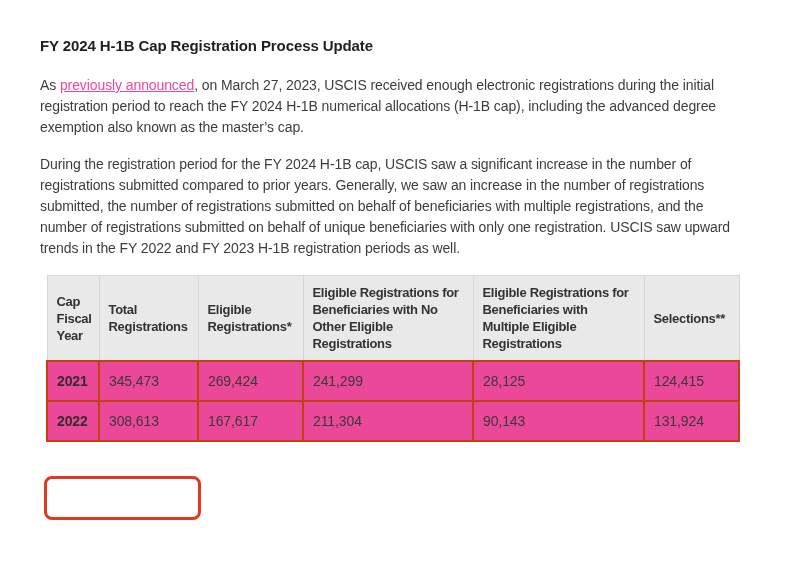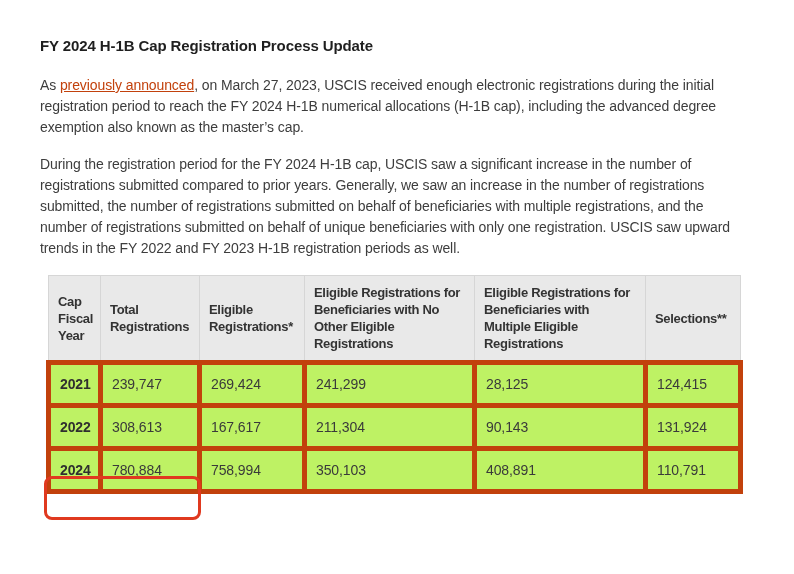--- a/index.html
+++ b/index.html
@@ -19,21 +19,21 @@
   }
   p.para {
     font-size: 14px;
     line-height: 21px;
     color: #3d3d3d;
     letter-spacing: -0.1px;
     max-width: 714px;
     margin: 0 0 16px 0;
   }
   p.para a.link {
-    color: #c2410c;
+    color: #ec4899;
     text-decoration: underline;
     cursor: pointer;
   }
   p.chart-intro { margin-bottom: 13px; }
   .table-wrap { position: relative; margin-left: 6px; width: 692px; margin-top: 8px; }
   table.data-table {
     border-collapse: collapse;
     table-layout: fixed;
     width: 692px;
     color: #333333;
@@ -44,28 +44,28 @@
     font-size: 13px;
     font-weight: 700;
     text-align: left;
     vertical-align: middle;
     padding: 8px 9px;
     line-height: 17px;
     letter-spacing: -0.3px;
     color: #333333;
   }
   table.data-table td {
-    border: 5px solid #c2410c;
+    border: 2px solid #c2410c;
     font-size: 14px;
     vertical-align: middle;
     padding: 9px 9px;
     line-height: 20px;
     letter-spacing: -0.1px;
     color: #3a3a3a;
-    background: #bef264;
+    background: #ec4899;
   }
   table.data-table td.year-cell { font-weight: 700; color: #2f2f2f; }
   .highlight-box {
     position: absolute;
     border: 3px solid #e0391f;
     border-radius: 8px;
     pointer-events: none;
     background: transparent;
   }
 </style>
@@ -96,39 +96,31 @@
             <th>Total Registrations</th>
             <th>Eligible Registrations*</th>
             <th>Eligible Registrations for Beneficiaries with No Other Eligible Registrations</th>
             <th>Eligible Registrations for Beneficiaries with Multiple Eligible Registrations</th>
             <th>Selections**</th>
           </tr>
       </thead>
       <tbody id="table-body">
           <tr>
             <td class="year-cell">2021</td>
-            <td>239,747</td>
+            <td>345,473</td>
             <td>269,424</td>
             <td>241,299</td>
             <td>28,125</td>
             <td>124,415</td>
           </tr>
           <tr>
             <td class="year-cell">2022</td>
             <td>308,613</td>
             <td>167,617</td>
             <td>211,304</td>
             <td>90,143</td>
             <td>131,924</td>
           </tr>
-          <tr>
-            <td class="year-cell">2024</td>
-            <td>780,884</td>
-            <td>758,994</td>
-            <td>350,103</td>
-            <td>408,891</td>
-            <td>110,791</td>
-          </tr>
         </tbody>
     </table>
     <div class="highlight-box" id="highlight-box" style="border-color: rgb(224, 57, 31); left: -2.5px; top: 200.5px; width: 157px; height: 44px;"></div>
   </div>
 </div>
 
 </body></html>

